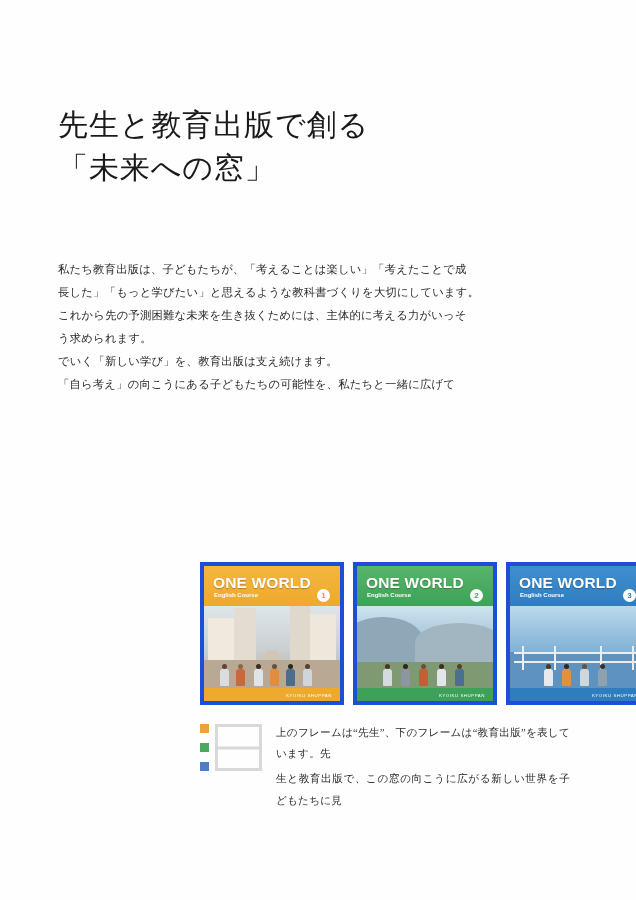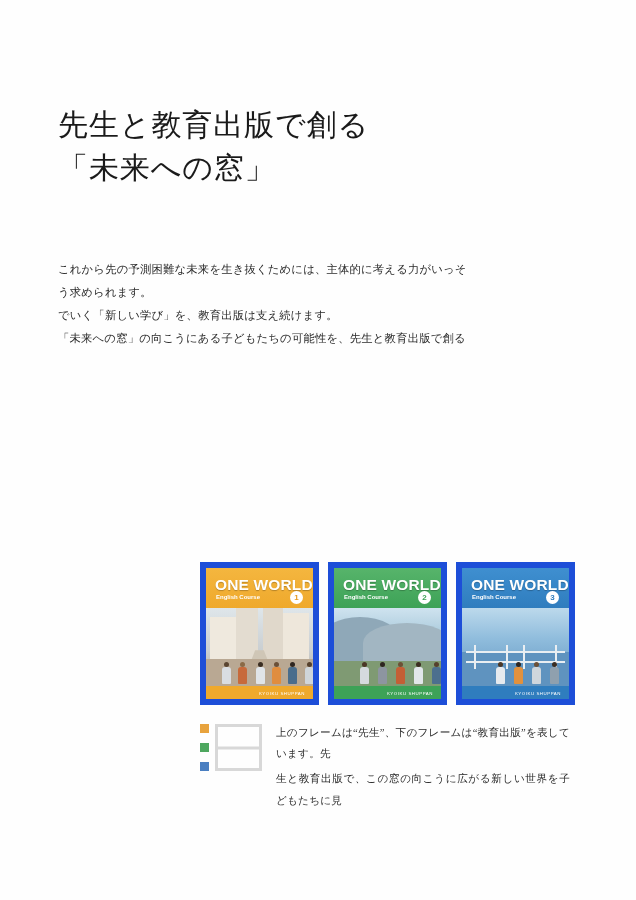--- a/index.html
+++ b/index.html
@@ -60,24 +60,24 @@
   
   .books {
     position: absolute;
     left: 200px;
     top: 562px;
     width: 250px;
     display: flex;
     gap: 9px;
   }
   .book {
-    width: 119px;
+    width: 144px;
     height: 143px;
     position: relative;
-    border: 6px solid #1d4ed8;
+    border: 4px solid #1d4ed8;
     background: #737373;
     overflow: hidden;
     flex: 0 0 auto;
   }
   .book-inner {
     position: absolute;
     inset: 0;
     display: flex;
     flex-direction: column;
   }
@@ -222,24 +222,26 @@
 <body>
 
 <div class="page">
 
   <div class="headline">
     <div class="headline-line">先生と教育出版で創る</div>
     <div class="headline-line">「未来への窓」</div>
   </div>
 
   <div class="bodycopy">
+    <p>私たち教育出版は、子どもたちが、「考えることは楽しい」「考えたことで成</p>
+    <p>長した」「もっと学びたい」と思えるような教科書づくりを大切にしています。</p>
     <p>これから先の予測困難な未来を生き抜くためには、主体的に考える力がいっそ</p>
     <p>う求められます。</p>
     <p>でいく「新しい学び」を、教育出版は支え続けます。</p>
-    <p>「未来への窓」の向こうにある子どもたちの可能性を、先生と教育出版で創る</p>
+    <p>「自ら考え」の向こうにある子どもたちの可能性を、私たちと一緒に広げて</p>
   </div>
 
   <div class="books">
 
     <div class="book b1">
       <div class="book-inner">
         <div class="book-top">
           <div class="book-title">ONE WORLD</div>
           <div class="book-sub">English Course</div>
           <div class="book-badge">1</div>

